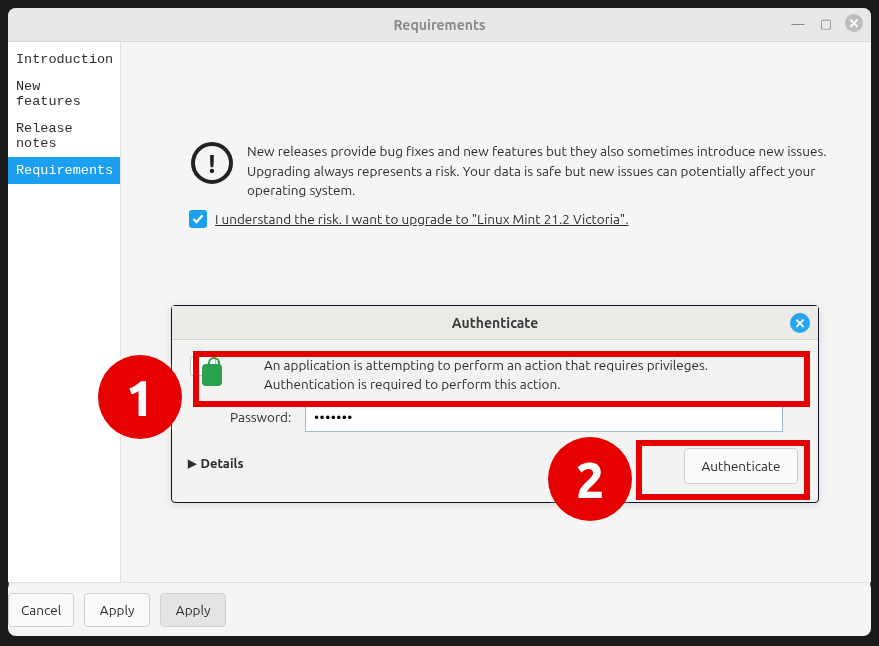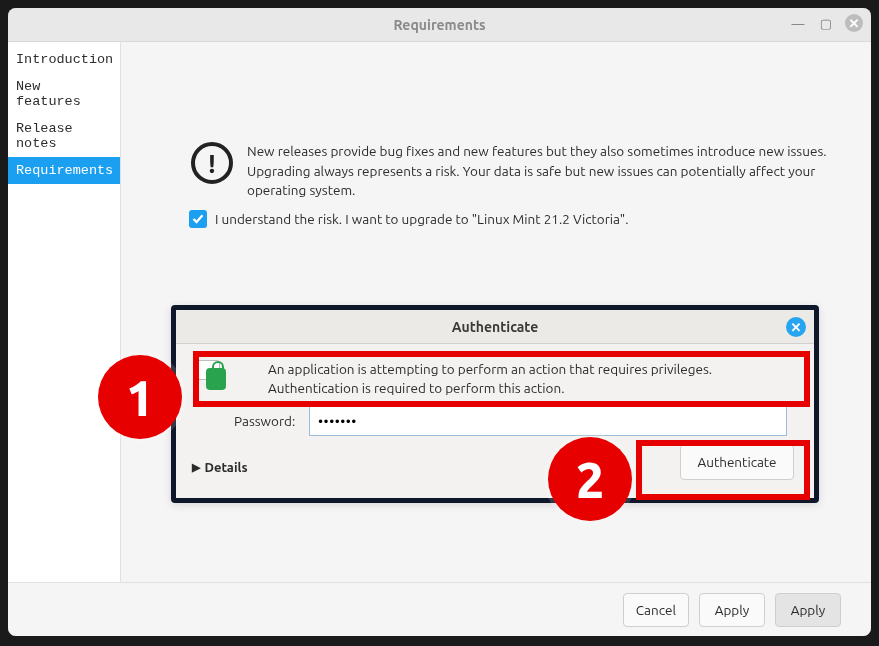--- a/index.html
+++ b/index.html
@@ -57,25 +57,25 @@
 .warn-text { font-size:13.5px; line-height:1.45; color:#2c2c2c;}
 .check-row {
   position:absolute; left:68px; top:168px;
   display:flex; align-items:center; gap:8px;
 }
 .checkbox {
   width:18px; height:18px; background:#1a9ff1; border-radius:3px;
   display:flex; align-items:center; justify-content:center;
 }
 .checkbox svg{ width:12px; height:12px; fill:none; stroke:#fff; stroke-width:3;}
-.check-label{ font-size:13.5px; color:#2c2c2c;}
+.check-label{ font-size:13.5px; color:#2c2c2c;text-decoration:underline;}
 .auth-dialog {
   position:absolute; left:50px; top:263px;
   width:648px; height:198px;
-  background:#f3f2f1; border:5px solid #0f172a; border-radius:4px;
+  background:#f3f2f1; border:1px solid #0f172a; border-radius:4px;
   box-shadow: 0 2px 8px rgba(0,0,0,.12);
 }
 .auth-header {
   height:34px; background:#eceae6;
   border-bottom:1px solid #d2d0cc;
   display:flex; align-items:center; justify-content:center;
   position:relative;
 }
 .auth-header .t { font-weight:600; color:#3a3a3a; font-size:14px;}
 .auth-close {
@@ -119,23 +119,24 @@
 .details-row .arw{ font-size:11px;}
 .auth-btn{
   position:absolute; right:20px; bottom:18px;
   min-width:114px; height:36px;
   background:#fafafa; border:1px solid #cfcfcf; border-radius:4px;
   display:flex; align-items:center; justify-content:center;
   font-size:13.5px; color:#2c2c2c;
 }
 .footer{
   height:54px; background:#f5f5f5;
-  display:flex; align-items:center; justify-content:flex-end;
-  gap:10px; padding-right:30px;
+  display:flex; align-items:center; 
+  gap:10px; padding-right:8px;
   border-top:1px solid #e0e0e0;
+  border-radius:7px;
 }
 .fbtn{
   min-width:66px; height:34px;
   background:#fafafa; border:1px solid #cfcfcf; border-radius:4px;
   display:flex; align-items:center; justify-content:center;
   font-size:13.5px; color:#2c2c2c; padding:0 12px;
 }
 .fbtn.primary{ background:#e4e4e4;}
 
 .callout{

